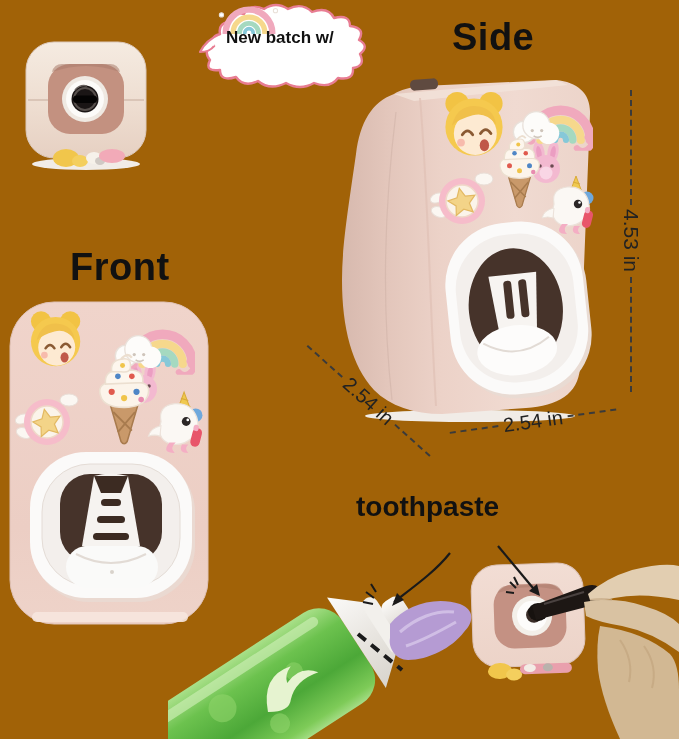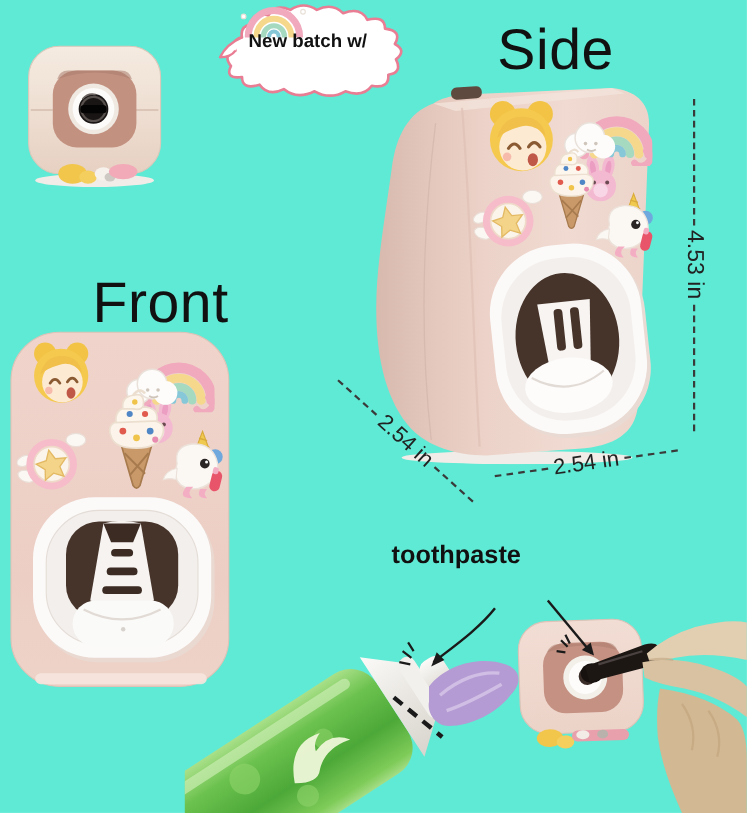--- a/index.html
+++ b/index.html
@@ -1,26 +1,26 @@
 <!DOCTYPE html>
 <html><head>
 <meta charset="utf-8">
 <style>
   html,body{margin:0;padding:0;background:#fff;}
   .canvas{
-    position:relative;width:679px;height:739px;background:#5eead4;overflow:hidden;
+    position:relative;width:679px;height:739px;background:#a16207;overflow:hidden;
     font-family:"Liberation Sans","DejaVu Sans",sans-serif;color:#1a1a1a;
   }
   .abs{position:absolute;}
-  .heading{font-weight:400;font-size:52px;letter-spacing:.5px;color:#111;}
+  .heading{font-weight:700;font-size:38px;letter-spacing:.5px;color:#111;}
   .callout-text{
     position:absolute;left:30px;top:27px;font-size:17px;font-weight:700;
     line-height:1.35;color:#111;white-space:nowrap;
   }
-  .anno-text{font-size:23px;font-weight:700;line-height:1.22;color:#111;white-space:nowrap;}
+  .anno-text{font-size:28px;font-weight:700;line-height:1.22;color:#111;white-space:nowrap;}
   
   .dim-col{display:flex;flex-direction:column;align-items:center;}
   .dim-col .dash-v{flex:1 1 auto;width:0;border-left:2px dashed #3a3a3a;}
   .dim-v-label{
     writing-mode:vertical-rl;text-orientation:mixed;font-size:21px;color:#222;
     padding:4px 0;white-space:nowrap;
   }
   .dim-row{display:flex;flex-direction:row;align-items:center;}
   .dim-row .dash-h{flex:1 1 auto;height:0;border-top:2px dashed #3a3a3a;}
   .dim-h-label{font-size:20px;color:#222;padding:0 5px;white-space:nowrap;}
@@ -150,21 +150,21 @@
       <path d="M26 33 A4 4 0 0 1 34 33" stroke="#86c8d8" stroke-width="3.5" fill="none" stroke-linecap="round"></path>
       <circle cx="55" cy="12" r="2" fill="#fff" stroke="#e9e0d8"></circle>
       <circle cx="4" cy="16" r="2" fill="#fff" stroke="#e9e0d8"></circle>
     </svg>
     <div class="callout-text">
       <div>New batch w/</div>
     </div>
   </div>
 
   <div class="abs heading" style="left:452px;top:16px">Side</div>
-  <div class="abs heading" style="left:84px;top:246px">Front</div>
+  <div class="abs heading" style="left:70px;top:246px">Front</div>
 
   <svg class="abs" style="left:330px;top:70px" width="272" height="352" viewBox="0 0 272 352">
     <defs>
       <linearGradient id="svBody" x1="0" y1="0" x2="1" y2="0">
         <stop offset="0" stop-color="#d7b9ae"></stop>
           <stop offset="0.18" stop-color="#e3c6bb"></stop>
         <stop offset="0.4" stop-color="#ecd2c8"></stop>
           <stop offset="0.7" stop-color="#f0dad1"></stop>
         <stop offset="1" stop-color="#ecd4ca"></stop>
       </linearGradient>

